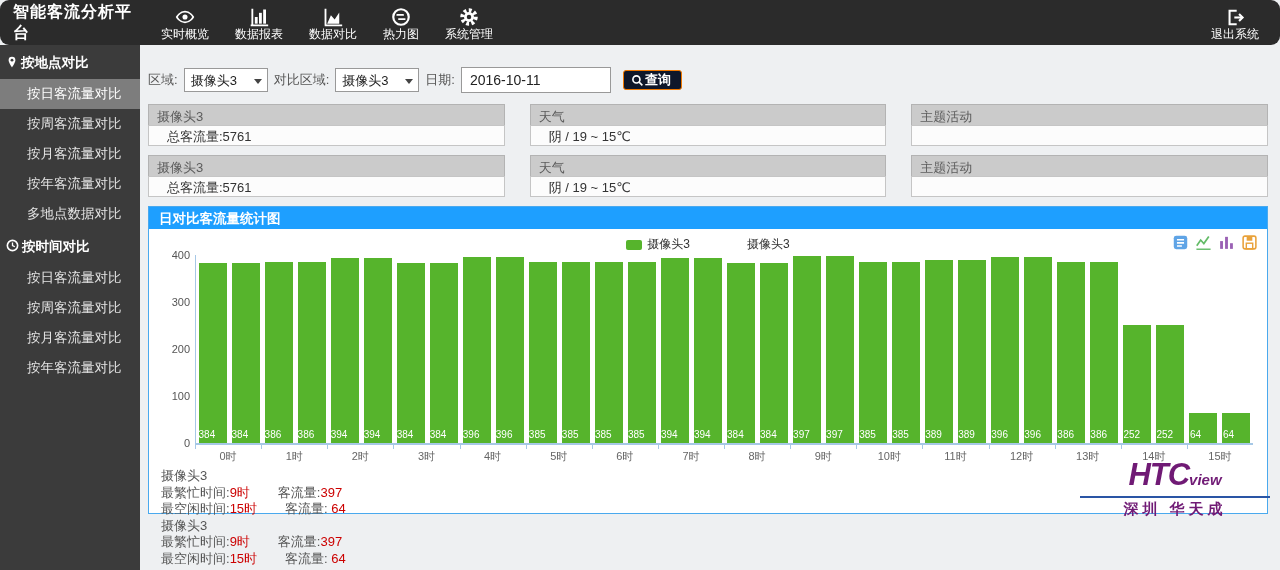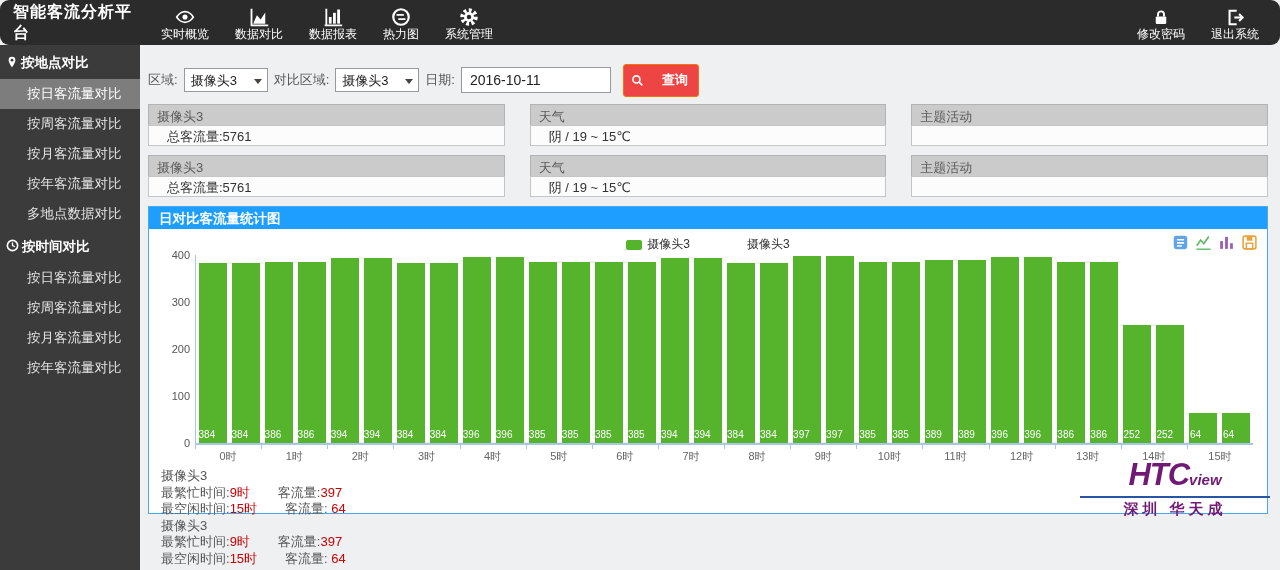--- a/index.html
+++ b/index.html
@@ -29,23 +29,23 @@
   .main { margin-left:140px; padding:21px 12px 0 8px; }
 
   .filter-row { display:flex; align-items:center; gap:6px; height:28px; margin-bottom:10px; }
   .flabel { font-size:13px; color:#555; }
   .selectbox { position:relative; background:#fff; border:1px solid #999; height:24px;
     min-width:84px; padding:3px 18px 3px 6px; font-size:13px; color:#222; cursor:pointer; }
   .selectbox .caret { position:absolute; right:5px; top:10px; width:0; height:0;
     border-left:4px solid transparent; border-right:4px solid transparent; border-top:5px solid #444; }
   .date-input { height:26px; width:150px; border:1px solid #999; font-size:14px;
     padding:2px 8px; color:#222; font-family:inherit; }
-  .query-btn { margin-left:6px; background:#ef4444; color:#fff; border:1px solid #f07800;
-    border-radius:3px; height:33px; padding:0 10px 0 7px; font-size:13px; font-weight:bold;
-    display:flex; align-items:center; gap:18px; cursor:pointer; font-family:inherit; }
+  .query-btn { margin-left:6px; background:#0f172a; color:#fff; border:1px solid #f07800;
+    border-radius:3px; height:20px; padding:0 10px 0 7px; font-size:13px; font-weight:bold;
+    display:flex; align-items:center; gap:1px; cursor:pointer; font-family:inherit; }
 
   .info-row { display:flex; gap:25px; margin-bottom:9px; }
   .info-box { flex:1; }
   .info-box .ib-head { background:#cbcbcb; border:1px solid #b3b3b3; border-bottom:none;
     color:#5c5c5c; font-size:13px; padding:3px 8px; height:21px; }
   .info-box .ib-body { background:#fcfcfc; border:1px solid #c5c5c5; color:#333;
     font-size:13px; padding:2px 18px; height:21px; }
 
   
   .panel { border:1px solid #49a9ee; background:#fff; height:308px; position:relative; }
@@ -94,68 +94,59 @@
           <svg width="22" height="18" viewBox="0 0 24 24">
             <path d="M1 12s4-7.2 11-7.2S23 12 23 12s-4 7.2-11 7.2S1 12 1 12z" fill="none" stroke="currentColor" stroke-width="2.2"></path>
             <circle cx="12" cy="12" r="3.4" fill="currentColor"></circle>
           </svg>
         </span>
         <span>实时概览</span>
       </div>
       <div class="nav-item">
         <span class="ico">
           <svg width="20" height="20" viewBox="0 0 24 24">
-            <path d="M3 2v20M2 22h21" stroke="currentColor" stroke-width="2.2" fill="none"></path>
-            <path d="M5 20l4.5-10 4.5 5 5.5-8.5V20z" fill="currentColor"></path>
-          </svg>
-        </span>
-        <span>数据对比</span>
-      </div>
-      <div class="nav-item">
-        <span class="ico">
-          <svg width="20" height="20" viewBox="0 0 24 24">
             <path d="M4 2v20M2 22h21" stroke="currentColor" stroke-width="2.2" fill="none"></path>
             <rect x="7" y="12" width="3.4" height="8" fill="currentColor"></rect>
             <rect x="12" y="7" width="3.4" height="13" fill="currentColor"></rect>
             <rect x="17" y="3" width="3.4" height="17" fill="currentColor"></rect>
           </svg>
         </span>
         <span>数据报表</span>
       </div>
       <div class="nav-item">
         <span class="ico">
           <svg width="20" height="20" viewBox="0 0 24 24">
+            <path d="M3 2v20M2 22h21" stroke="currentColor" stroke-width="2.2" fill="none"></path>
+            <path d="M5 20l4.5-10 4.5 5 5.5-8.5V20z" fill="currentColor"></path>
+          </svg>
+        </span>
+        <span>数据对比</span>
+      </div>
+      <div class="nav-item">
+        <span class="ico">
+          <svg width="20" height="20" viewBox="0 0 24 24">
             <circle cx="12" cy="12" r="9.3" fill="none" stroke="currentColor" stroke-width="2.6"></circle>
             <path d="M7.5 9.5h7M9.5 14.5h7" stroke="currentColor" stroke-width="2.2" stroke-linecap="round" fill="none"></path>
           </svg>
         </span>
         <span>热力图</span>
       </div>
       <div class="nav-item">
         <span class="ico">
           <svg width="20" height="20" viewBox="0 0 24 24">
             <circle cx="12" cy="12" r="8" fill="none" stroke="currentColor" stroke-width="5" stroke-dasharray="3.4 2.8"></circle>
             <circle cx="12" cy="12" r="6" fill="currentColor"></circle>
             <circle cx="12" cy="12" r="2.7" fill="#2b2b2b"></circle>
           </svg>
         </span>
         <span>系统管理</span>
       </div>
     </div>
   <div class="spacer"></div>
   <div class="nav right">
-      <div class="nav-item">
-        <span class="ico">
-          <svg width="18" height="19" viewBox="0 0 24 24">
-            <rect x="5" y="10.5" width="14" height="10" rx="1.6" fill="currentColor"></rect>
-            <path d="M8 10.5V7.8a4 4 0 0 1 8 0v2.7" fill="none" stroke="currentColor" stroke-width="2.6"></path>
-          </svg>
-        </span>
-        <span>修改密码</span>
-      </div>
       <div class="nav-item">
         <span class="ico">
           <svg width="19" height="19" viewBox="0 0 24 24">
             <path d="M13.5 3.5H4.5v17h9" fill="none" stroke="currentColor" stroke-width="2.6"></path>
             <path d="M10.5 12h9.5" stroke="currentColor" stroke-width="2.6"></path>
             <path d="M16.5 7.5L21 12l-4.5 4.5" fill="none" stroke="currentColor" stroke-width="2.6"></path>
           </svg>
         </span>
         <span>退出系统</span>
       </div>

